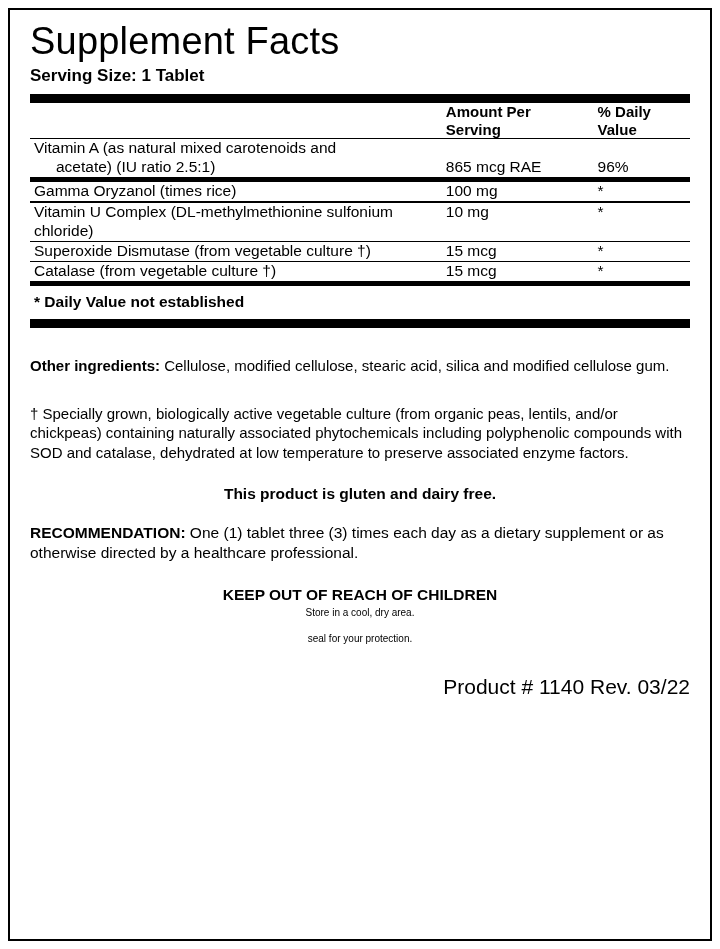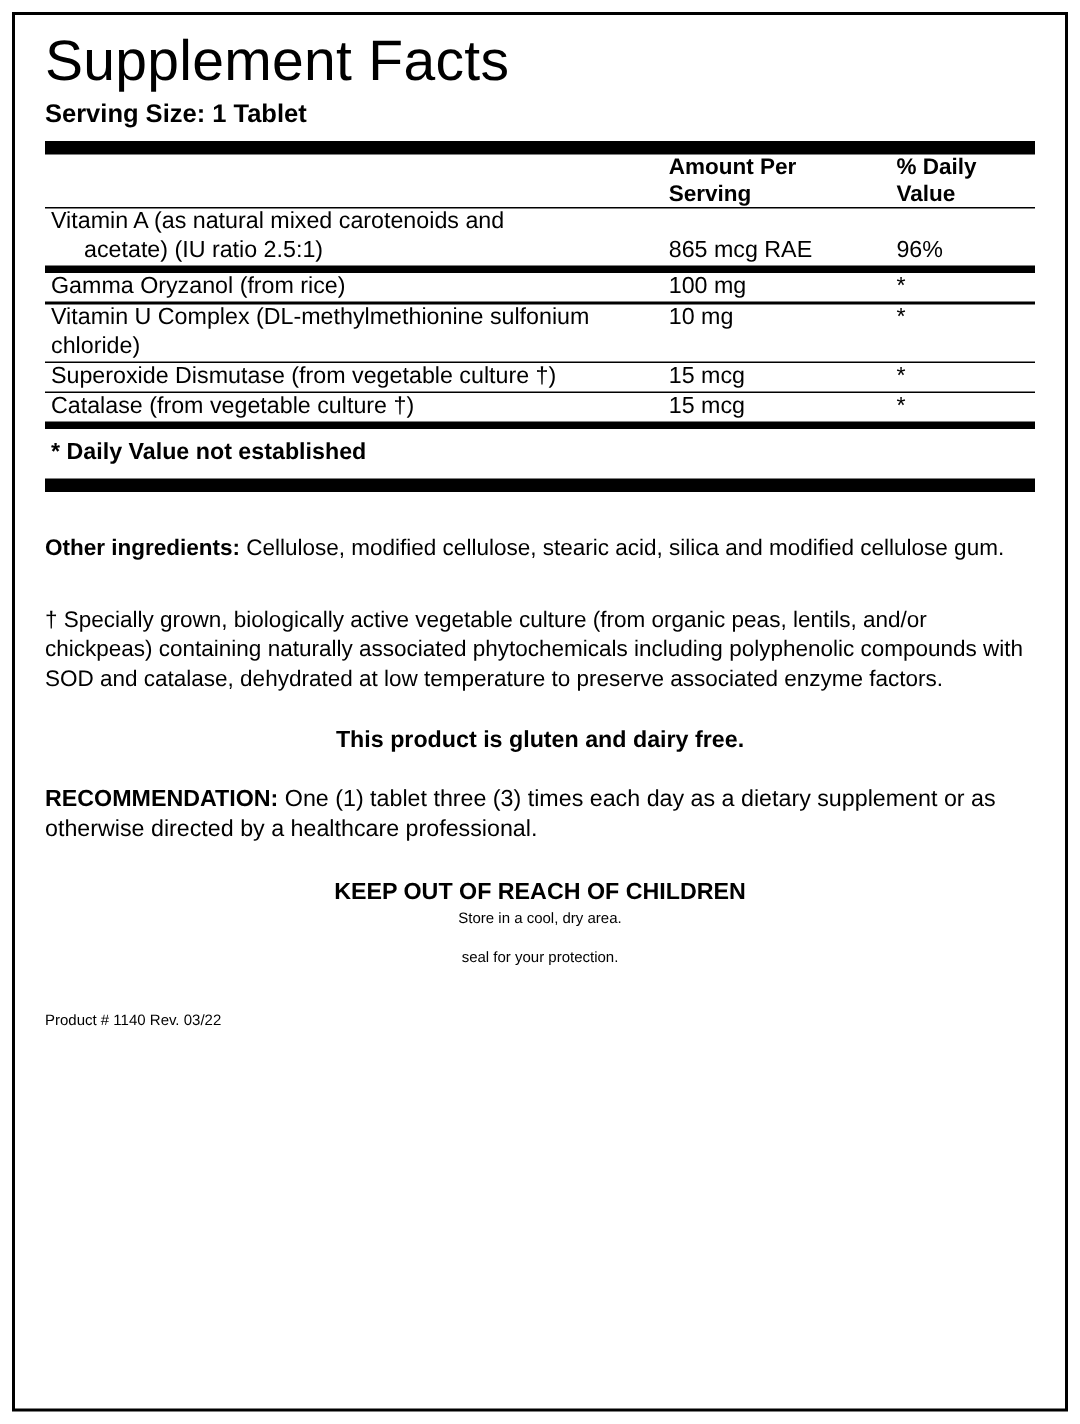--- a/index.html
+++ b/index.html
@@ -139,22 +139,22 @@
     text-align: center;
     margin: 22px 0 0 0;
   }
   .storage {
     font-size: 10px;
     text-align: center;
     line-height: 1.32;
     margin: 2px 0 0 0;
   }
   .product-line {
-    font-size: 10px;
-    text-align: left;
+    font-size: 21px;
+    text-align: right;
     margin: 30px 0 0 0;
   }
 </style>
 </head>
 <body>
 
 <div class="page">
   <div class="outer-border"></div>
 
   <div class="content">
@@ -198,21 +198,21 @@
           </td>
         </tr>
       </tbody>
     </table>
 
     <div class="rule-medium"></div>
 
     <table class="facts">
       <tbody>
         <tr class="nutrient-row">
-          <td class="col-name">Gamma Oryzanol (from rice)</td>
+          <td class="col-name">Gamma Oryzanol (times rice)</td>
           <td class="col-amt">100 mg</td>
           <td class="col-dv star">*</td>
         </tr>
         <tr class="row-sep">
           <td colspan="3">
               <div class="sep-line"></div>
             </td>
         </tr>
 
         <tr class="row-sep">

